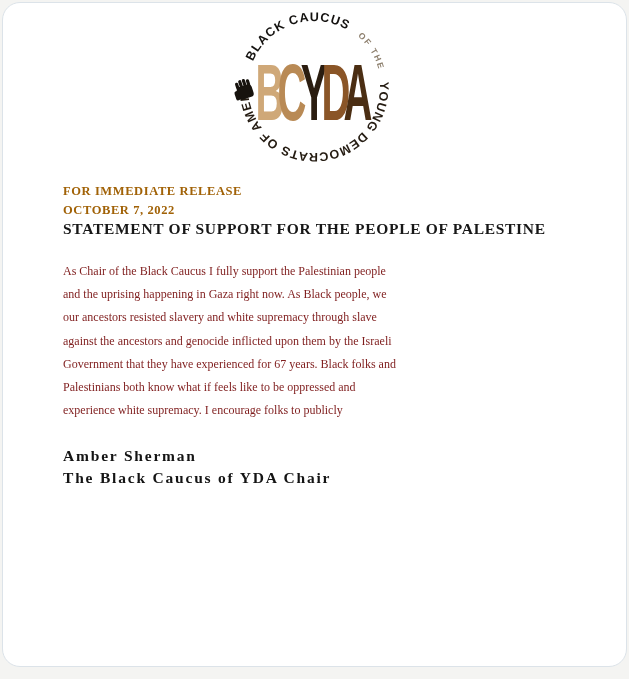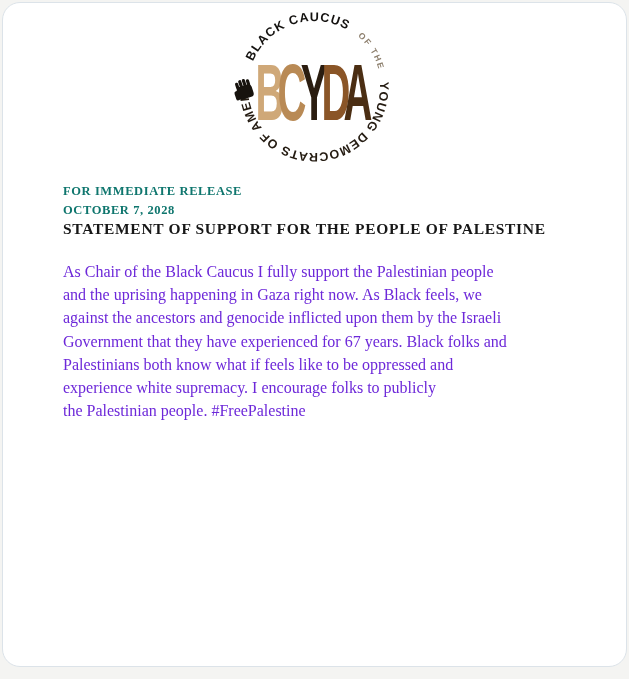--- a/index.html
+++ b/index.html
@@ -25,33 +25,33 @@
   }
   .content {
     padding-left: 60px;
     padding-right: 40px;
   }
   .release-block {
     margin-top: 16px;
     font-weight: bold;
     font-size: 12.5px;
     letter-spacing: 0.6px;
-    color: #0f766e;
+    color: #a16207;
     line-height: 19px;
   }
   .headline {
     font-weight: bold;
     font-size: 15.5px;
     letter-spacing: 0.7px;
     color: #171717;
   }
   .body-text {
     margin-top: 22px;
-    font-size: 16px;
-    color: #6d28d9;
+    font-size: 12px;
+    color: #7f1d1d;
     line-height: 23.2px;
   }
   .signature {
     margin-top: 23px;
     font-weight: bold;
     font-size: 15.5px;
     letter-spacing: 1.8px;
     color: #141414;
     line-height: 21.5px;
   }
@@ -89,30 +89,34 @@
         <text x="254" y="112" fill="#8a5527">D</text>
         <text x="298" y="112" fill="#4b2e13">A</text>
       </g>
     </svg>
   </div>
 
   <div class="content">
 
     <div class="release-block">
       <div>FOR IMMEDIATE RELEASE</div>
-      <div>OCTOBER 7, 2028</div>
+      <div>OCTOBER 7, 2022</div>
     </div>
 
     <div class="headline">STATEMENT OF SUPPORT FOR THE PEOPLE OF PALESTINE</div>
 
     <div class="body-text">
       <div>As Chair of the Black Caucus I fully support the Palestinian people</div>
-      <div>and the uprising happening in Gaza right now. As Black feels, we</div>
+      <div>and the uprising happening in Gaza right now. As Black people, we</div>
+      <div>our ancestors resisted slavery and white supremacy through slave</div>
       <div>against the ancestors and genocide inflicted upon them by the Israeli</div>
       <div>Government that they have experienced for 67 years. Black folks and</div>
       <div>Palestinians both know what if feels like to be oppressed and</div>
       <div>experience white supremacy. I encourage folks to publicly</div>
-      <div>the Palestinian people. #FreePalestine</div>
     </div>
 
+    <div class="signature">
+      <div>Amber Sherman</div>
+      <div>The Black Caucus of YDA Chair</div>
+    </div>
 
   </div>
 </div>
 
 </body></html>

